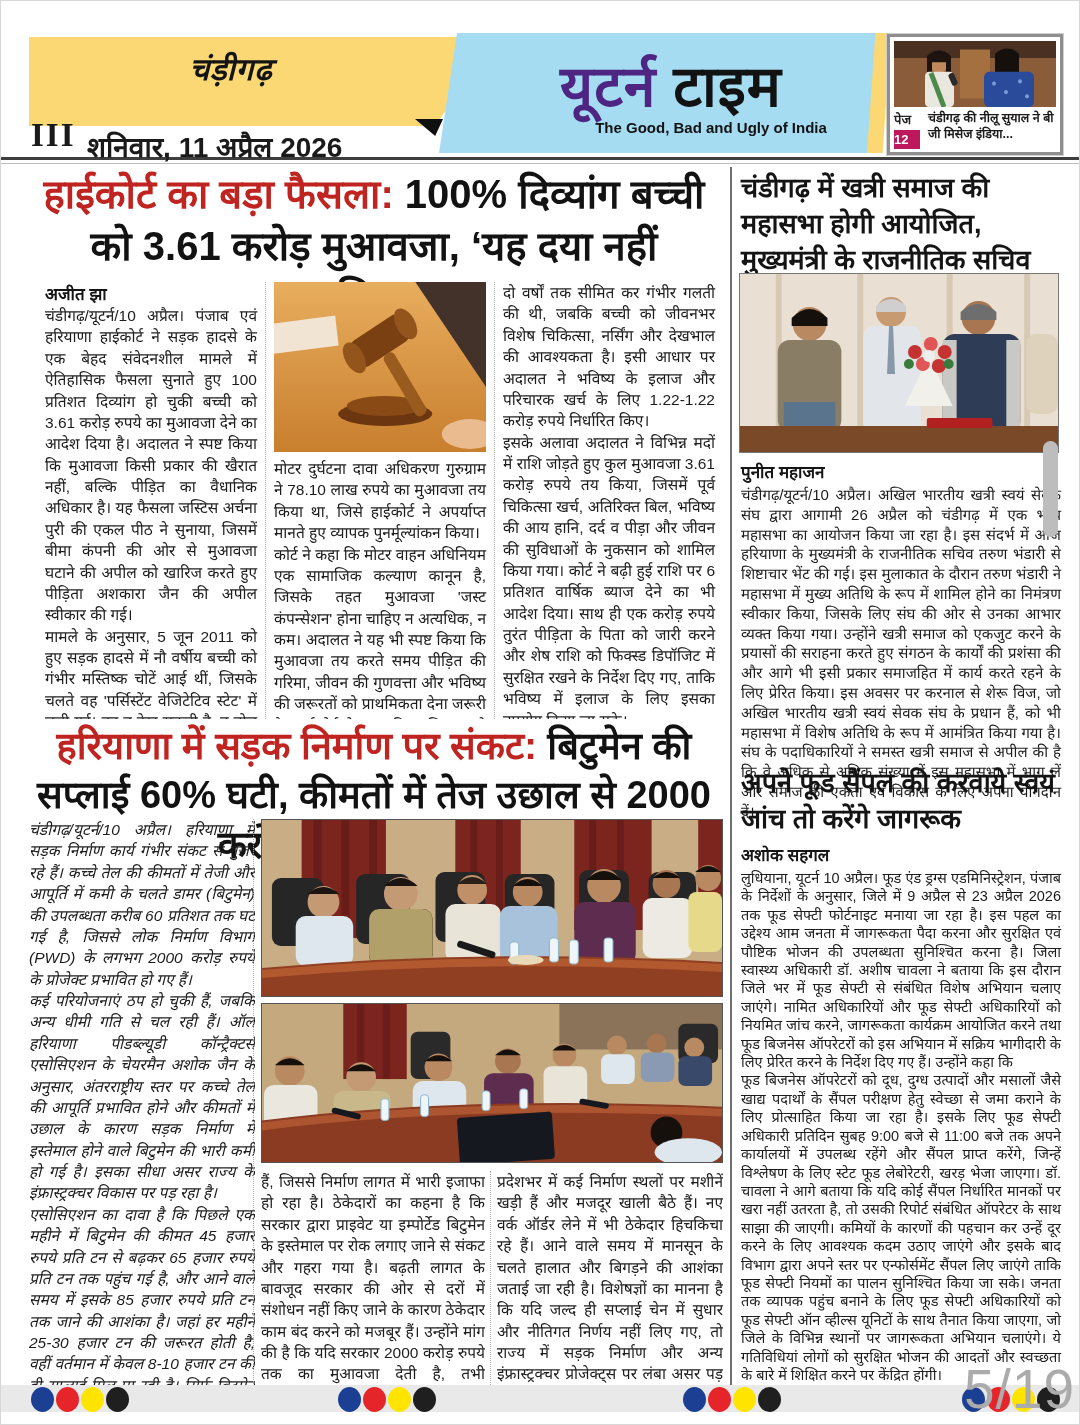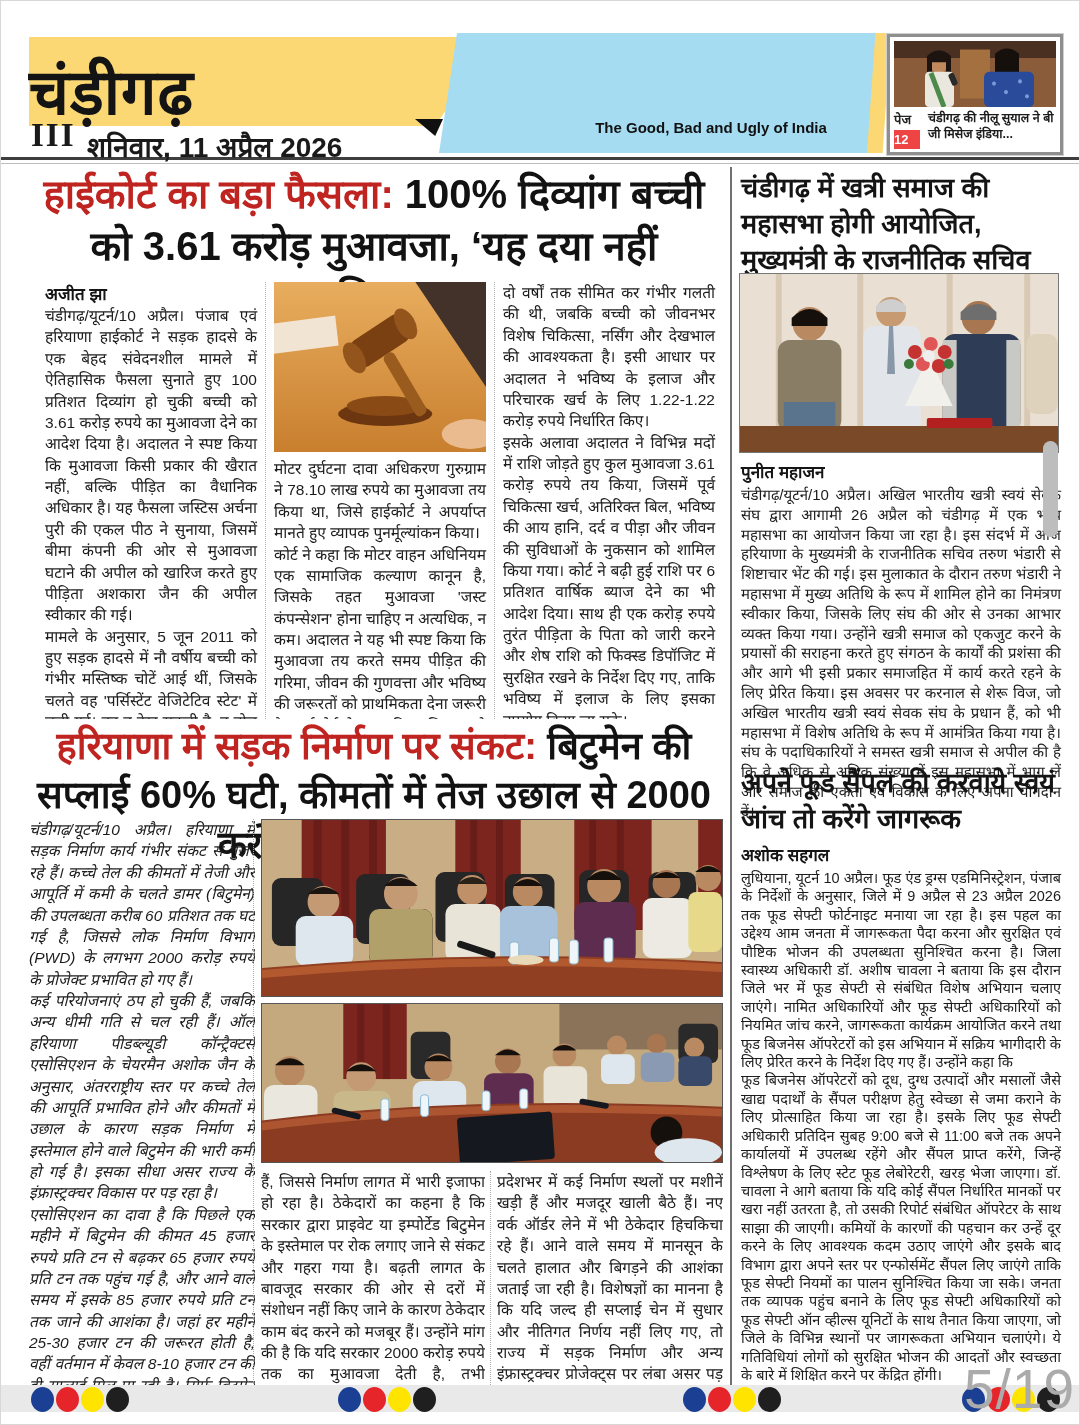--- a/index.html
+++ b/index.html
@@ -7,43 +7,43 @@
   body { font-family:"Liberation Sans","DejaVu Sans",sans-serif; color:#1a1a1a; }
   #page {
     position:relative; width:1080px; height:1425px; background:#ffffff;
     overflow:hidden; border:1px solid #d8d8d8;
   }
   .abs { position:absolute; }
 
   
   #mast-yellow { left:28px; top:36px; width:468px; height:89px; background:#fbd873;
     clip-path:polygon(0 0,100% 0,calc(100% - 62px) 100%,0 100%); z-index:1; }
-  #mast-city { left:28px; top:46px; width:404px; 
-    font-size:63px; font-weight:800; color:#141414; z-index:2; letter-spacing:1px; }
+  #mast-city { left:28px; top:46px; width:404px; text-align:center;
+    font-size:31px; font-weight:800; color:#141414; z-index:2; letter-spacing:1px;font-style:italic; }
   #mast-blue { left:438px; top:32px; width:442px; height:120px; background:#a5dcf2;
     clip-path:polygon(18px 0,100% 0,100% 100%,0 100%); z-index:2; }
   #mast-logo { left:470px; top:44px; width:400px; text-align:center; z-index:3;
     font-size:57px; font-weight:800; letter-spacing:1px; }
   #logo-part1 { color:#4e2583; }
   #logo-part2 { color:#121212; }
   #mast-tagline { left:560px; top:118px; width:300px; text-align:center; z-index:3;
     font-size:15px; font-weight:700; color:#111; }
   #mast-sliver { left:866px; top:32px; width:24px; height:120px; background:#fbd873;
     clip-path:polygon(35% 0,100% 0,65% 100%,0 100%); z-index:2; }
   #mast-triangle { left:414px; top:118px; width:28px; height:17px; background:#101010;
     clip-path:polygon(0 0,100% 0,72% 100%); z-index:4; }
 
   #promo-box { left:886px; top:33px; width:176px; height:121px; background:#fff;
     border:3px solid #8f8f8f; outline:1px solid #cfcfcf; z-index:5; padding:4px; }
   #promo-photo { width:100%; height:66px; display:block; }
   #promo-caption-row { display:flex; margin-top:3px; }
   #promo-page-col { width:34px; flex:0 0 34px; text-align:left; }
   #promo-page-label { font-size:13px; font-weight:700; color:#222; }
   #promo-page-num { display:inline-block; margin-top:2px; width:26px; height:19px;
-    background:#ef4444; color:#fff; font-size:13px; font-weight:700; line-height:19px; }
+    background:#be185d; color:#fff; font-size:13px; font-weight:700; line-height:19px; }
   #promo-caption { flex:1; font-size:12.5px; font-weight:700; line-height:1.3; color:#1c1c1c; }
 
   #edition-mark { left:30px; top:116px; font-family:"Liberation Serif","DejaVu Serif",serif;
     font-size:33px; font-weight:700; letter-spacing:2px; z-index:3; }
   #edition-date { left:86px; top:126px; font-size:28px; font-weight:700; z-index:3; }
   #mast-rule1 { left:0; top:156px; width:1080px; height:3px; background:#3e3e3e; }
   #mast-rule2 { left:0; top:162px; width:1080px; height:1px; background:#bdbdbd; }
 
   
   .headline-main { text-align:center; font-weight:800; line-height:1.3; color:#121212; }
@@ -98,20 +98,23 @@
 </style>
 </head>
 <body>
 
 <div id="page">
 
   <div class="abs" id="mast-yellow"></div>
   <div class="abs" id="mast-city">चंड़ीगढ़</div>
   <div class="abs" id="mast-blue"></div>
   <div class="abs" id="mast-sliver"></div>
+  <div class="abs" id="mast-logo">
+    <span id="logo-part1">यूटर्न</span><span id="logo-part2"> टाइम</span>
+  </div>
   <div class="abs" id="mast-tagline">The Good, Bad and Ugly of India</div>
   <div class="abs" id="mast-triangle"></div>
 
   <div class="abs" id="promo-box">
     <svg id="promo-photo" viewBox="0 0 162 62" preserveAspectRatio="none">
       <rect width="162" height="62" fill="#8a5c3a"></rect>
       <rect width="162" height="16" fill="#4a3020"></rect>
       <rect x="66" y="8" width="30" height="46" fill="#a5703f"></rect>
       <circle cx="45" cy="21" r="9" fill="#c08a5c"></circle>
       <path d="M33,14 Q45,4 57,14 L57,40 L52,40 L52,20 L38,20 L38,40 L33,40 Z" fill="#1d1410"></path>

